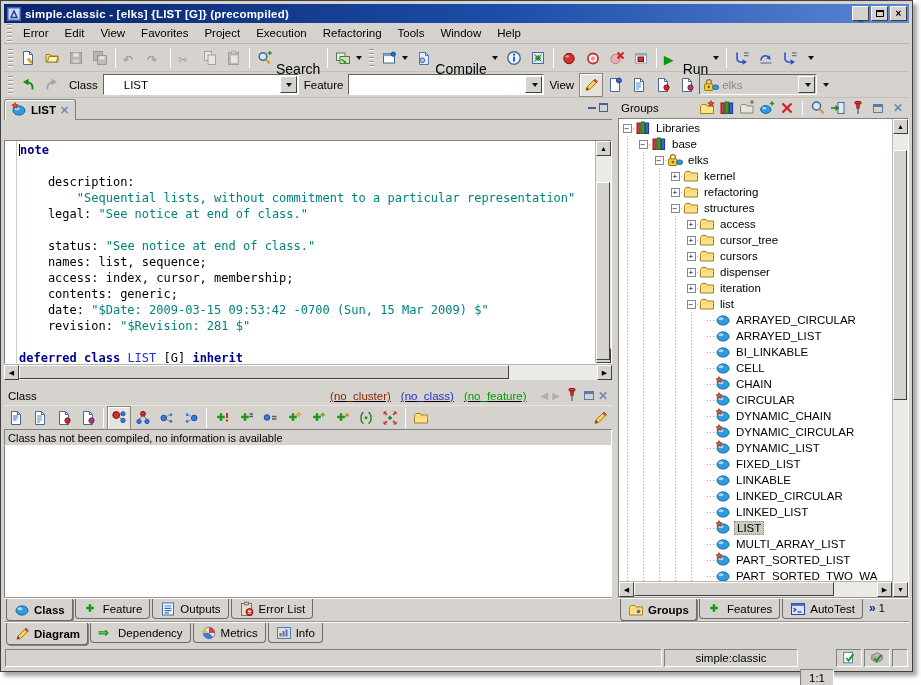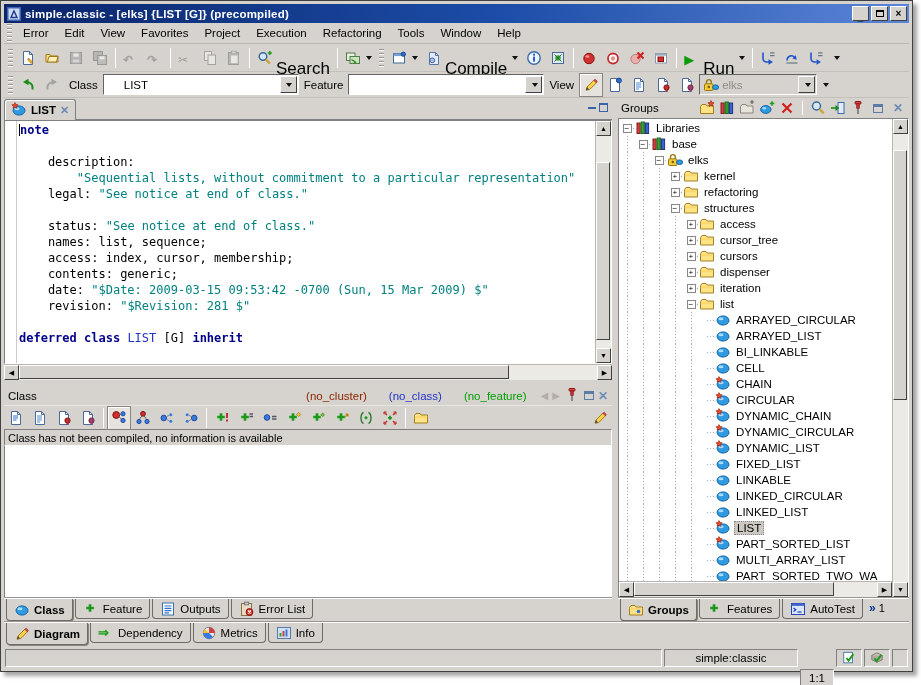--- a/index.html
+++ b/index.html
@@ -28,21 +28,21 @@
   
   .toolbar { display:flex; align-items:center; flex:0 0 auto; border-bottom:1px solid #c3c0ba; padding:1px 1px; }
   .tb1 { height:28px; }
   .tb2 { height:26px; }
   .grip { width:5px; height:18px; margin:0 3px;
     background:repeating-linear-gradient(to bottom,#9a968f 0 1px,#ffffff 1px 2px,transparent 2px 4px); }
   .sep { width:1px; height:20px; background:#9a968f; border-right:1px solid #fff; margin:0 3px; }
   .tbbtn { display:inline-flex; align-items:center; height:24px; padding:0 3px; border:1px solid transparent; gap:3px; }
   .tbbtn.sel { border:1px solid #8a867f; background:#e6e3de; box-shadow:inset 1px 1px 0 #fff; }
   .tbbtn.dis { filter:grayscale(95%) opacity(.45); }
-  .tbbtn .lbl { font-size:17px; color:#000; white-space:nowrap;margin-top:22px; }
+  .tbbtn .lbl { font-size:14px; color:#000; white-space:nowrap;margin-top:22px; }
   .gico { width:16px; height:16px; display:inline-block; }
   .gico svg { display:block; }
   .gtxt { font-size:12px; line-height:16px; }
   .dd { width:0; height:0; border-left:3px solid transparent; border-right:3px solid transparent; border-top:4px solid #111; margin-left:2px; }
   .combo { height:21px; background:#fff; border:1px solid; border-color:#636363 #fff #fff #636363; display:flex; align-items:center; }
   .combo .val { flex:1; font-size:11.5px; padding:0 4px 0 20px; color:#000; white-space:nowrap; overflow:hidden; }
   .combo .val.empty { padding-left:4px; }
   .combo .cbtn { width:17px; height:17px; margin:1px; background:#d6d3ce; border:1px solid; border-color:#fff #404040 #404040 #fff;
     display:flex; align-items:center; justify-content:center; }
   .combo.discombo { background:#d6d3ce; }
@@ -57,42 +57,42 @@
   .edit-tabbar { height:22px; display:flex; align-items:flex-end; flex:0 0 auto; }
   .etab { height:21px; display:flex; align-items:center; gap:4px; padding:0 6px; background:#d6d3ce;
     border:1px solid #808080; border-bottom:none; border-radius:3px 3px 0 0; box-shadow:inset 1px 1px 0 #fff; }
   .etab .tname { font-weight:bold; font-size:11.5px; }
   .etab .tclose { color:#6d8cb5; font-weight:bold; font-size:11px; }
   .etab-spacer { flex:1; border-bottom:1px solid #808080; height:21px; }
   .etab-btns { display:flex; gap:3px; padding:0 4px 3px 4px; border-bottom:1px solid #808080; height:21px; align-items:center; }
   .ebtn { color:#3a62a8; font-weight:bold; font-size:10px; }
   .ebtn.sq { width:9px; height:9px; border:1px solid #3a62a8; border-top-width:2px; }
   .ebtn.mn { width:8px; height:3px; border-bottom:2px solid #3a62a8; }
-  .editorbody { flex:1; display:flex; min-height:0; border:1px solid; border-color:#808080 #fff #fff #808080; background:#1d4ed8; }
+  .editorbody { flex:1; display:flex; min-height:0; border:1px solid; border-color:#808080 #fff #fff #808080; background:#1d4ed8;margin-top:20px; }
   .code { flex:1; overflow:hidden; font-family:"DejaVu Sans Mono",monospace; font-size:12px; line-height:16px;
     padding:1px 2px 2px 14px; background:linear-gradient(90deg,#fff 11px,#cfccc6 11px,#cfccc6 12px,#fff 12px); white-space:pre; }
   .code .kw { color:#00008b; font-weight:bold; }
   .code .st { color:#008080; }
   .code .cl { color:#2233cc; }
   .code .pl { color:#000; }
   .caret { display:inline-block; width:1px; height:12px; background:#000; vertical-align:-2px; }
   
   .vscroll { width:16px; flex:0 0 auto; display:flex; flex-direction:column; background:#eceae5; border-left:1px solid #b8b4ae; }
   .hscroll { height:16px; flex:0 0 auto; display:flex; background:#eceae5; border-top:1px solid #b8b4ae; }
   .sbtn { width:15px; height:15px; background:#d6d3ce; border:1px solid; border-color:#fff #404040 #404040 #fff;
     display:flex; align-items:center; justify-content:center; font-size:7px; color:#000; flex:0 0 auto; }
   .vthumb, .hthumb { background:#d6d3ce; border:1px solid; border-color:#fff #404040 #404040 #fff; }
   .strack { flex:1; position:relative; }
   
   .hsplit { height:7px; flex:0 0 auto; }
   
   .cpanel { display:flex; flex-direction:column; flex:0 0 auto; }
   .cp-header { height:18px; display:flex; align-items:center; padding:0 4px; gap:8px; }
   .cp-title { font-size:11.5px; }
-  .cp-markers { margin-left:auto; display:flex; gap:22px; font-size:11.5px; }
+  .cp-markers { margin-left:auto; display:flex; gap:10px; font-size:11.5px;text-decoration:underline; }
   .cp-tools { display:flex; gap:4px; align-items:center; margin-left:6px; }
   .ptool { font-size:10px; line-height:10px; }
   .cp-toolbar { height:24px; display:flex; align-items:center; border-top:1px solid #e8e5e0; }
   .cp-toolbar .spacer { flex:1; }
   .cp-msg { height:17px; background:#d6d3ce; border:1px solid; border-color:#808080 #fff #fff #808080;
     font-size:11px; display:flex; align-items:center; padding:0 3px; }
   .cp-body { height:152px; background:#fff; border:1px solid; border-color:#808080 #fff #fff #808080; border-top:none; }
   
   .tabrow { height:24px; display:flex; align-items:flex-start; padding:0 2px; gap:2px; flex:0 0 auto;
     border-top:1px solid #fff; box-shadow:0 -1px 0 #9a968f; }
@@ -1160,36 +1160,36 @@
                 <div class="trow">
                   <span class="tind"></span>
                   <span class="tind"></span>
                   <span class="tind"></span>
                   <span class="tind"></span>
                   <span class="tind"></span>
                   <span class="texp"></span>
                   <span class="ticon"><svg width="16" height="16" viewBox="0 0 16 16">
                       <ellipse cx="8" cy="8.5" rx="6" ry="4.6" fill="#2f9ae0" stroke="#1565a8"></ellipse>
                       <ellipse cx="6" cy="6.8" rx="2.6" ry="1.5" fill="#a8d8f8"></ellipse>
+                    </svg></span>
+                  <span class="tlabel">MULTI_ARRAY_LIST</span>
+                </div>
+                <div class="trow">
+                  <span class="tind"></span>
+                  <span class="tind"></span>
+                  <span class="tind"></span>
+                  <span class="tind"></span>
+                  <span class="tind"></span>
+                  <span class="texp"></span>
+                  <span class="ticon"><svg width="16" height="16" viewBox="0 0 16 16">
+                      <ellipse cx="8" cy="8.5" rx="6" ry="4.6" fill="#2f9ae0" stroke="#1565a8"></ellipse>
+                      <ellipse cx="6" cy="6.8" rx="2.6" ry="1.5" fill="#a8d8f8"></ellipse>
                       <path d="M4 .6l1 1.9 2.1.3-1.5 1.5.3 2L4 5.3 2.1 6.3l.3-2L.9 2.8 3 2.5z" fill="#e84a2a" stroke="#8f1c08" stroke-width=".6"></path>
                     </svg></span>
                   <span class="tlabel">PART_SORTED_LIST</span>
-                </div>
-                <div class="trow">
-                  <span class="tind"></span>
-                  <span class="tind"></span>
-                  <span class="tind"></span>
-                  <span class="tind"></span>
-                  <span class="tind"></span>
-                  <span class="texp"></span>
-                  <span class="ticon"><svg width="16" height="16" viewBox="0 0 16 16">
-                      <ellipse cx="8" cy="8.5" rx="6" ry="4.6" fill="#2f9ae0" stroke="#1565a8"></ellipse>
-                      <ellipse cx="6" cy="6.8" rx="2.6" ry="1.5" fill="#a8d8f8"></ellipse>
-                    </svg></span>
-                  <span class="tlabel">MULTI_ARRAY_LIST</span>
                 </div>
                 <div class="trow">
                   <span class="tind"></span>
                   <span class="tind"></span>
                   <span class="tind"></span>
                   <span class="tind"></span>
                   <span class="tind"></span>
                   <span class="texp"></span>
                   <span class="ticon"><svg width="16" height="16" viewBox="0 0 16 16">
                       <ellipse cx="8" cy="8.5" rx="6" ry="4.6" fill="#2f9ae0" stroke="#1565a8"></ellipse>

